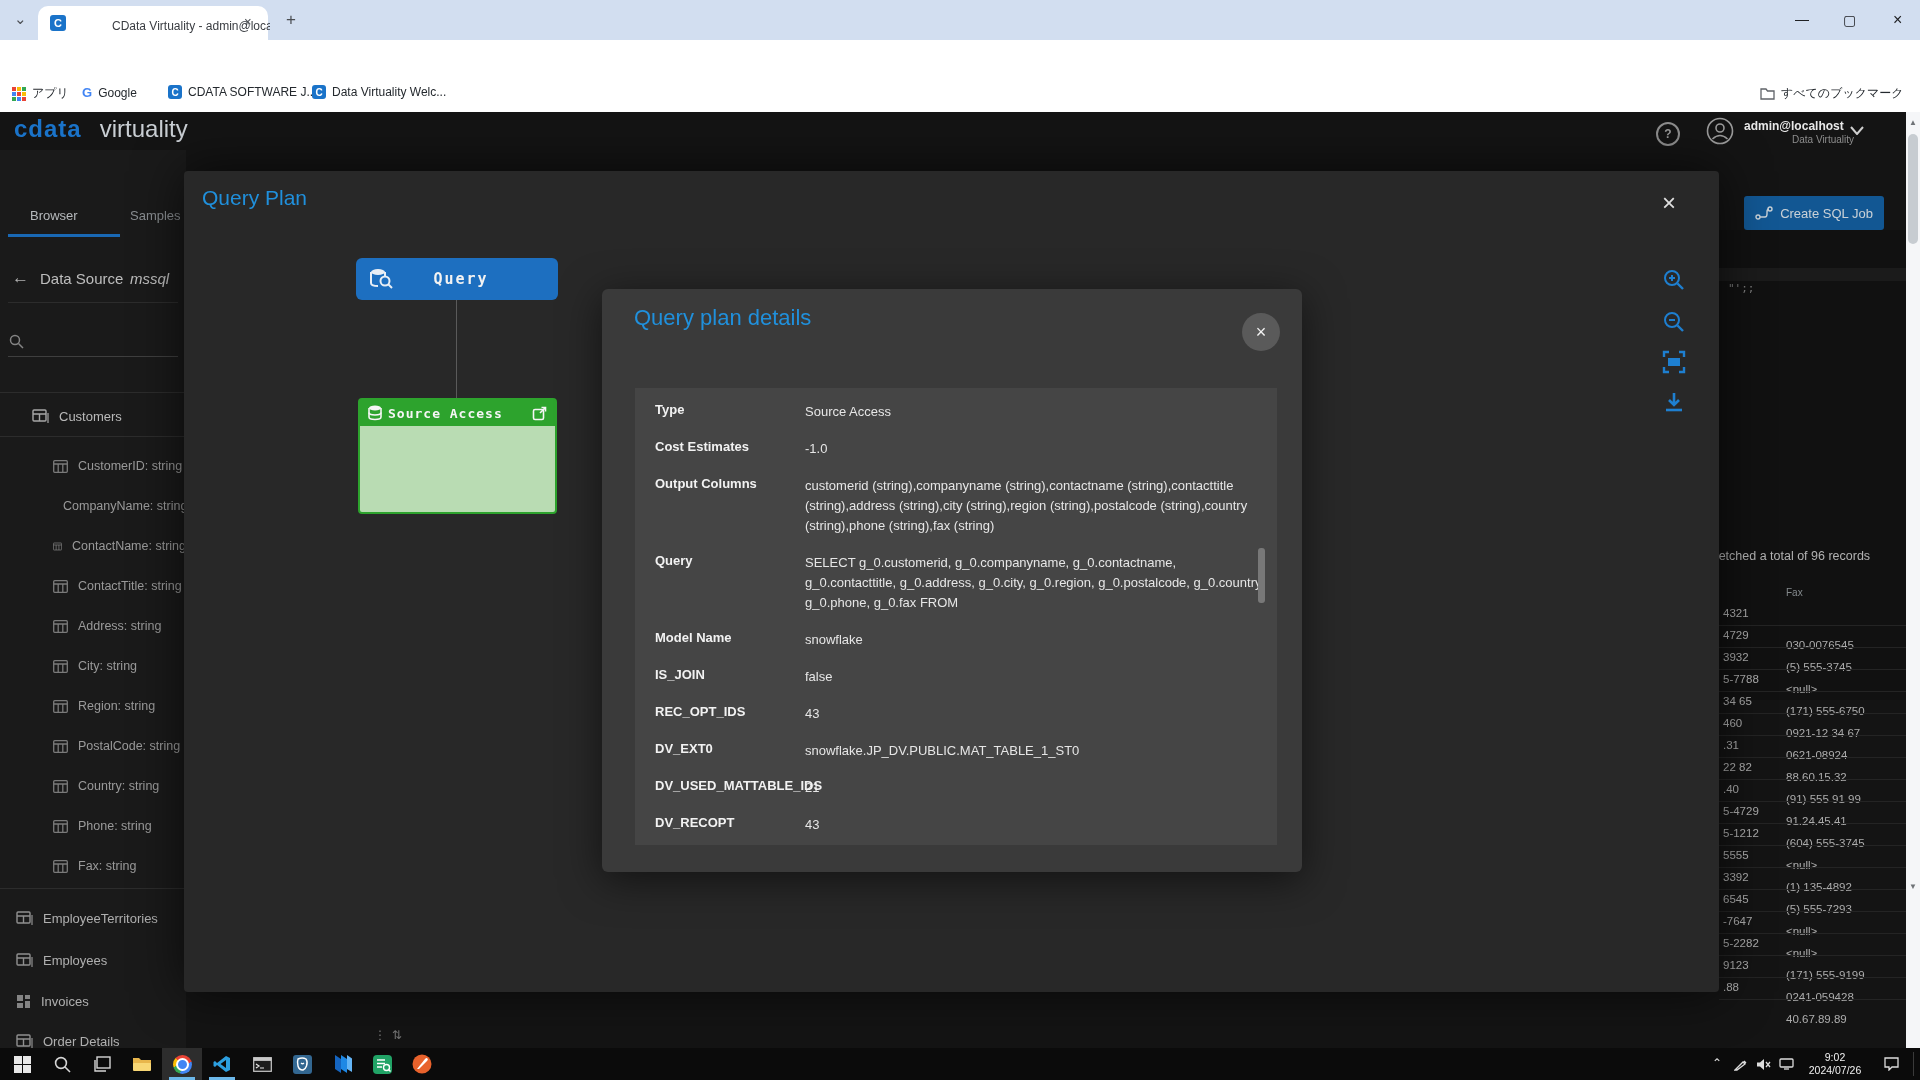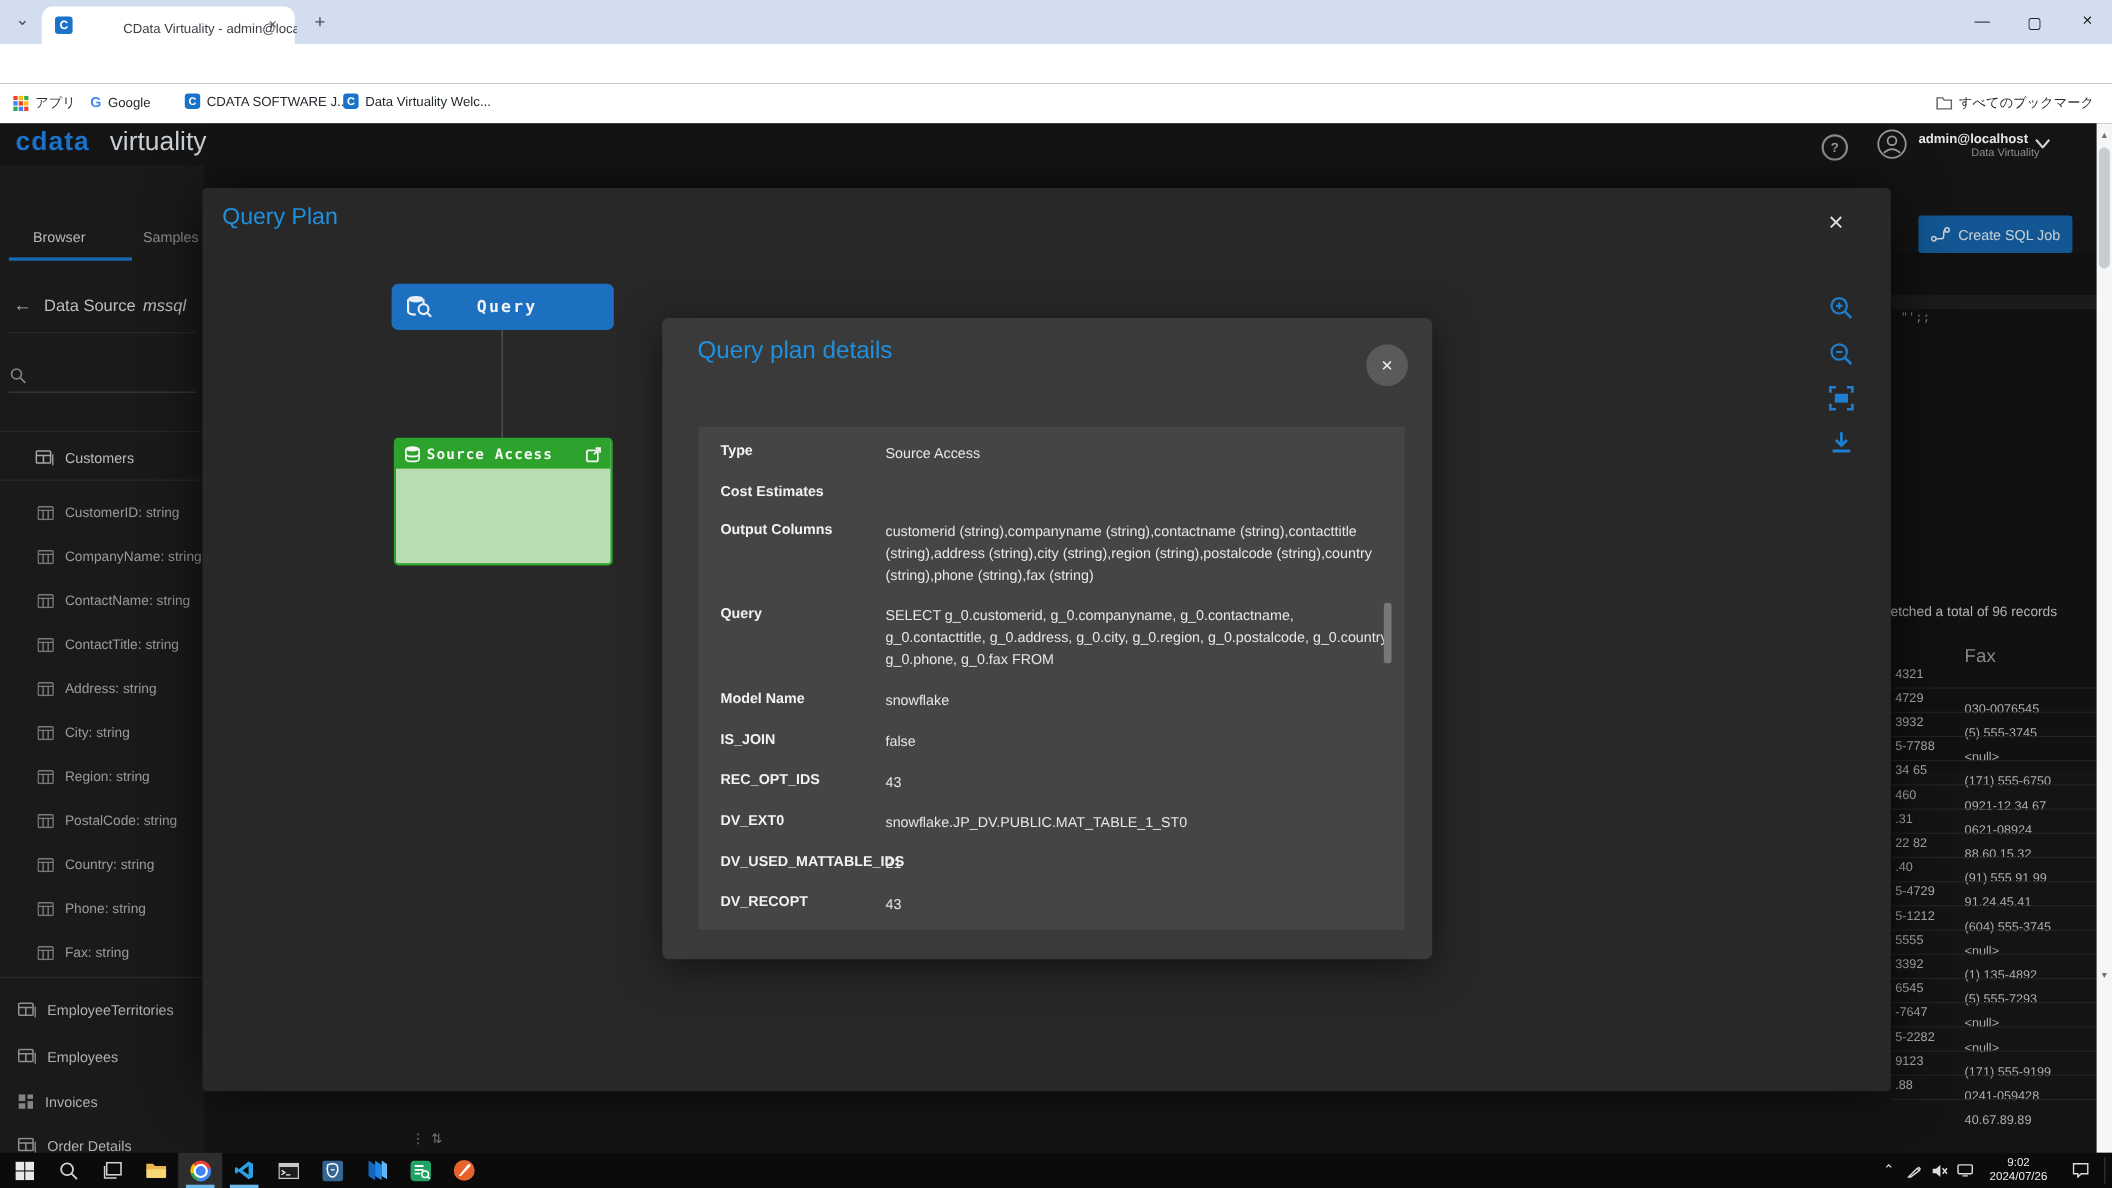--- a/index.html
+++ b/index.html
@@ -33,31 +33,31 @@
     font-size:12px;font-weight:bold;display:flex;align-items:center;justify-content:center;}
   .uname{font-size:12px;font-weight:bold;color:#e8e8e8;}
   .uorg{font-size:10px;color:#8d8d8d;}
 
   
   .sidebar{left:0;top:150px;width:186px;height:898px;background:#1f1f1f;overflow:hidden;}
   .sb-tab{font-size:13px;color:#9fa4a8;}
   .sb-tab.on{color:#d3d7da;}
   .sb-underline{background:#1e7ad2;height:3px;}
   .hr{background:#343434;height:1px;}
-  .sb-field{height:40px;display:flex;align-items:center;gap:10px;padding-left:34px;
+  .sb-field{height:40px;display:flex;align-items:center;gap:10px;padding-left:53px;
     font-size:12.5px;color:#b3b3b3;white-space:nowrap;}
   .sb-table{height:41px;display:flex;align-items:center;gap:10px;padding-left:16px;
     font-size:13px;color:#cccccc;white-space:nowrap;}
 
   
   .mainbg{left:186px;top:150px;width:1720px;height:898px;background:#181818;}
   .create-btn{left:1744px;top:196px;width:140px;height:34px;background:#1566ac;border-radius:3px;
     display:flex;align-items:center;justify-content:center;gap:7px;color:#eaf3fa;font-size:13px;}
   .fetched{left:1711px;top:549px;font-size:12.5px;color:#cfcfcf;}
-  .fax-hdr{left:1786px;top:587px;font-size:17px;color:#9aa0a4;}
+  .fax-hdr{left:1786px;top:587px;font-size:10px;color:#9aa0a4;}
   .faxrows{left:1719px;top:604px;width:187px;}
   .fax-row{height:21px;border-bottom:1px solid #2b2b2b;position:relative;font-size:11.5px;color:#c9c9c9;}
   .fr-phone{position:absolute;left:4px;top:3px;}
   .fr-fax{position:absolute;left:67px;top:15px;margin-top:20px;}
   .botrows{left:186px;top:992px;width:1720px;height:56px;overflow:hidden;}
 
   
   .scrollbar{left:1906px;top:112px;width:14px;height:936px;background:#f5f6f8;}
   .sb-arrow{left:1909px;font-size:8px;color:#6f7377;}
 
@@ -520,20 +520,21 @@
     <span class="abs dt-title">Query plan details</span>
     <div class="abs dt-close">×</div>
     <div class="abs dt-card">
 
     <div class="dt-row">
           <span class="dt-label">Type</span>
           <div class="dt-value">Source Access</div>
         </div>
         <div class="dt-row">
           <span class="dt-label">Cost Estimates</span>
+          <div class="dt-value">-1.0</div>
         </div>
         <div class="dt-row">
           <span class="dt-label">Output Columns</span>
           <div class="dt-value">customerid (string),companyname (string),contactname (string),contacttitle (string),address (string),city (string),region (string),postalcode (string),country (string),phone (string),fax (string)</div>
         </div>
         <div class="dt-row">
           <span class="dt-label">Query</span>
           <div class="dt-value">SELECT g_0.customerid, g_0.companyname, g_0.contactname, g_0.contacttitle, g_0.address, g_0.city, g_0.region, g_0.postalcode, g_0.country, g_0.phone, g_0.fax FROM</div>
         </div>
         <div class="dt-row">

